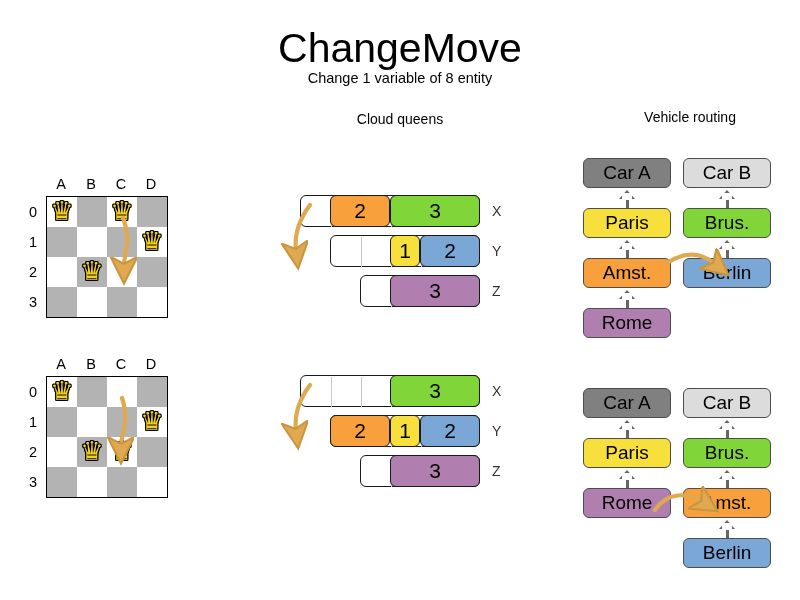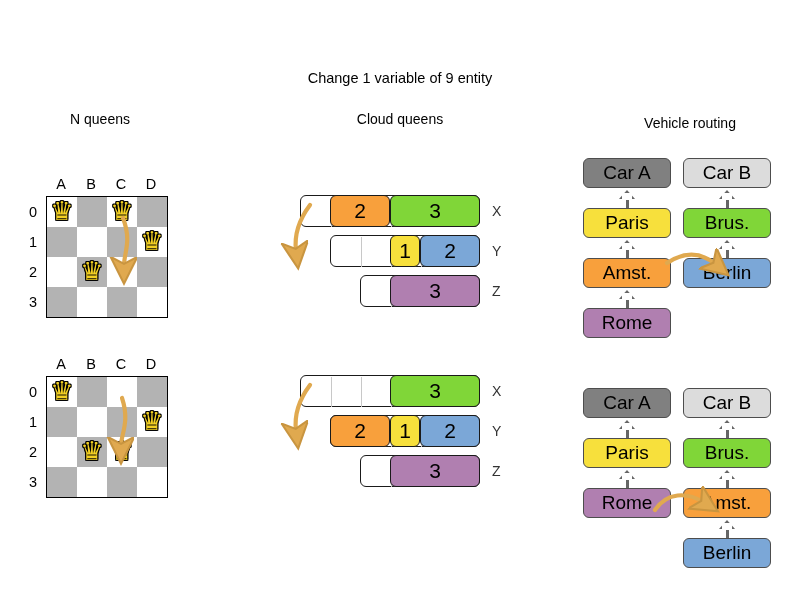--- a/index.html
+++ b/index.html
@@ -39,21 +39,21 @@
 
   
   .colhead {
     position: absolute;
     text-align: center;
     font-size: 14px;
     line-height: 19px;
   }
   #head-nqueens { left: 10px; top: 110px; width: 180px; }
   #head-cloud   { left: 300px; top: 110px; width: 200px; }
-  #head-vrp     { left: 590px; top: 114px; width: 200px; }
+  #head-vrp     { left: 590px; top: 108px; width: 200px; }
 
   
   .board-wrap { position: absolute; }
   .board {
     position: absolute;
     left: 26px; top: 26px;
     width: 120px; height: 120px;
     border: 1.6px solid #000;
     box-sizing: content-box;
   }
@@ -166,23 +166,23 @@
 
   
   .move-arrow { position: absolute; pointer-events: none; }
   .move-arrow svg { display: block; overflow: visible; }
 </style>
 </head>
 <body>
 
 <div class="page">
 
-  <div class="subtitle">Change 1 variable of 9 entity</div>
-
-  <div class="colhead" id="head-nqueens">N queens</div>
+  <div class="title">ChangeMove</div>
+  <div class="subtitle">Change 1 variable of 8 entity</div>
+
   <div class="colhead" id="head-cloud">Cloud queens</div>
   <div class="colhead" id="head-vrp">
     <div>Vehicle routing</div>
   </div>
 
   <div class="board-wrap" id="board-before" style="left:20px; top:170px; width:170px; height:160px;">
       <div class="file-label" style="left: 26px;">A</div>
       <div class="file-label" style="left: 56px;">B</div>
       <div class="file-label" style="left: 86px;">C</div>
       <div class="file-label" style="left: 116px;">D</div>

